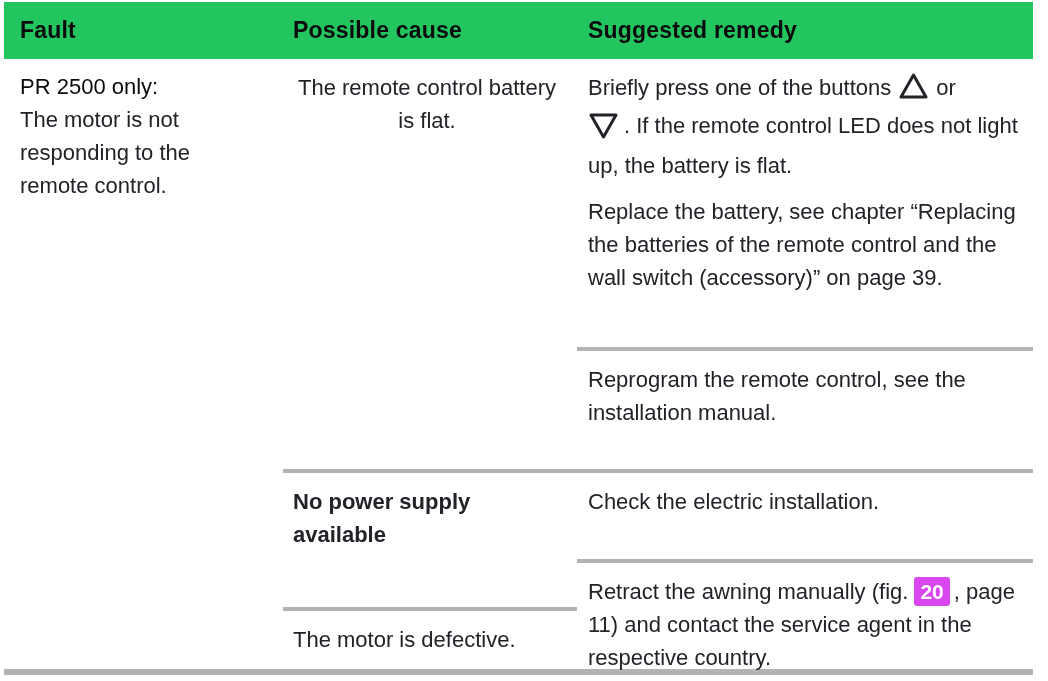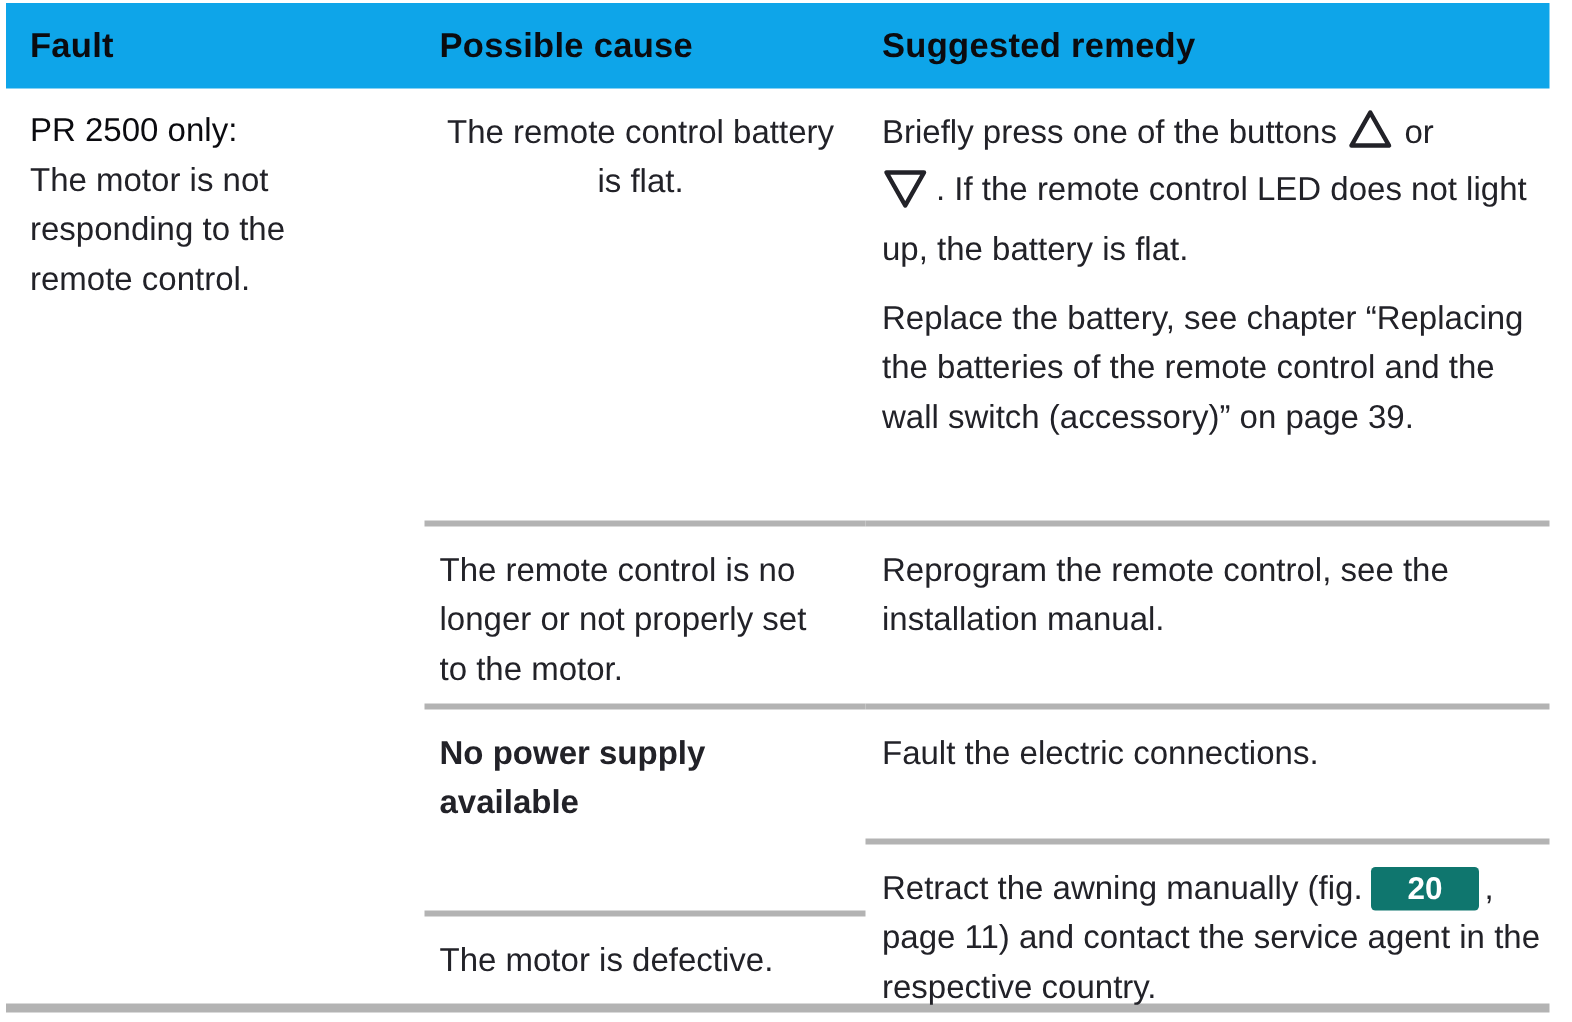--- a/index.html
+++ b/index.html
@@ -14,21 +14,21 @@
   }
   .doc-table {
     position: absolute;
     left: 4px;
     top: 2px;
     width: 1029px;
   }
   .thead {
     display: grid;
     grid-template-columns: 279px 294px 1fr;
-    background: #0ea5e9;
+    background: #22c55e;
     height: 57px;
     align-items: center;
     font-weight: bold;
     font-size: 23px;
     color: #0b0b0f;
     letter-spacing: 0.2px;
   }
   .th-fault  { padding-left: 16px; }
   .th-cause  { padding-left: 10px; }
   .th-remedy { padding-left: 11px; }
@@ -69,26 +69,26 @@
     margin-top: 0;
   }
   .tri-icon {
     display: inline-block;
     margin: 0 7px;
   }
   .tri-up { vertical-align: -5px; }
   .tri-down { vertical-align: -7px; margin-left: 0; margin-right: 5px; }
   .fig-badge {
     display: inline-block;
-    background: #0f766e;
+    background: #d946ef;
     color: #ffffff;
     font-weight: bold;
     font-size: 21px;
     line-height: 27px;
-    padding: 1px 24px;
+    padding: 1px 6px;
     border-radius: 3px;
     margin: 0 4px 0 6px;
     vertical-align: 0px;
   }
 </style>
 </head>
 <body>
 
 <div class="doc-table">
 
@@ -110,32 +110,29 @@
     </div>
     <div class="cell remedy-cell" style="grid-column:3; grid-row:1;">
       <p><span>Briefly press one of the buttons</span><span class="tri-icon tri-up"><svg width="31" height="28" viewBox="0 0 31 28">
               <path d="M15.5 3 L28 25 L3 25 Z" fill="none" stroke="#222228" stroke-width="3" stroke-linejoin="round"></path>
             </svg></span><span>or</span><br><span class="tri-icon tri-down"><svg width="31" height="28" viewBox="0 0 31 28">
               <path d="M3 3 L28 3 L15.5 25 Z" fill="none" stroke="#222228" stroke-width="3" stroke-linejoin="round"></path>
             </svg></span><span>. If the remote control LED does not light up, the battery is flat.</span></p>
       <p>Replace the battery, see chapter “Replacing the batteries of the remote control and the wall switch (accessory)” on page 39.</p>
     </div>
 
-    <div class="cell cause-cell rule-top" style="grid-column:2; grid-row:2;">
-      <p>The remote control is no longer or not properly set to the motor.</p>
-    </div>
     <div class="cell remedy-cell rule-top" style="grid-column:3; grid-row:2;">
       <p>Reprogram the remote control, see the installation manual.</p>
     </div>
 
     <div class="cell cause-cell rule-top" style="grid-column:2; grid-row:3;font-weight:bold;">
       <p>No power supply available</p>
     </div>
     <div class="cell remedy-cell rule-top" style="grid-column:3; grid-row:3;">
-      <p>Fault the electric connections.</p>
+      <p>Check the electric installation.</p>
     </div>
 
     <div class="cell cause-cell rule-top" style="grid-column:2; grid-row:4;margin-top:48px;">
       <p>The motor is defective.</p>
     </div>
     <div class="cell remedy-cell rule-top" style="grid-column:3; grid-row:4;">
       <p><span>Retract the awning manually (fig.</span><span class="fig-badge">20</span><span>, page 11) and contact the service agent in the respective country.</span></p>
     </div>
 
   </div>

